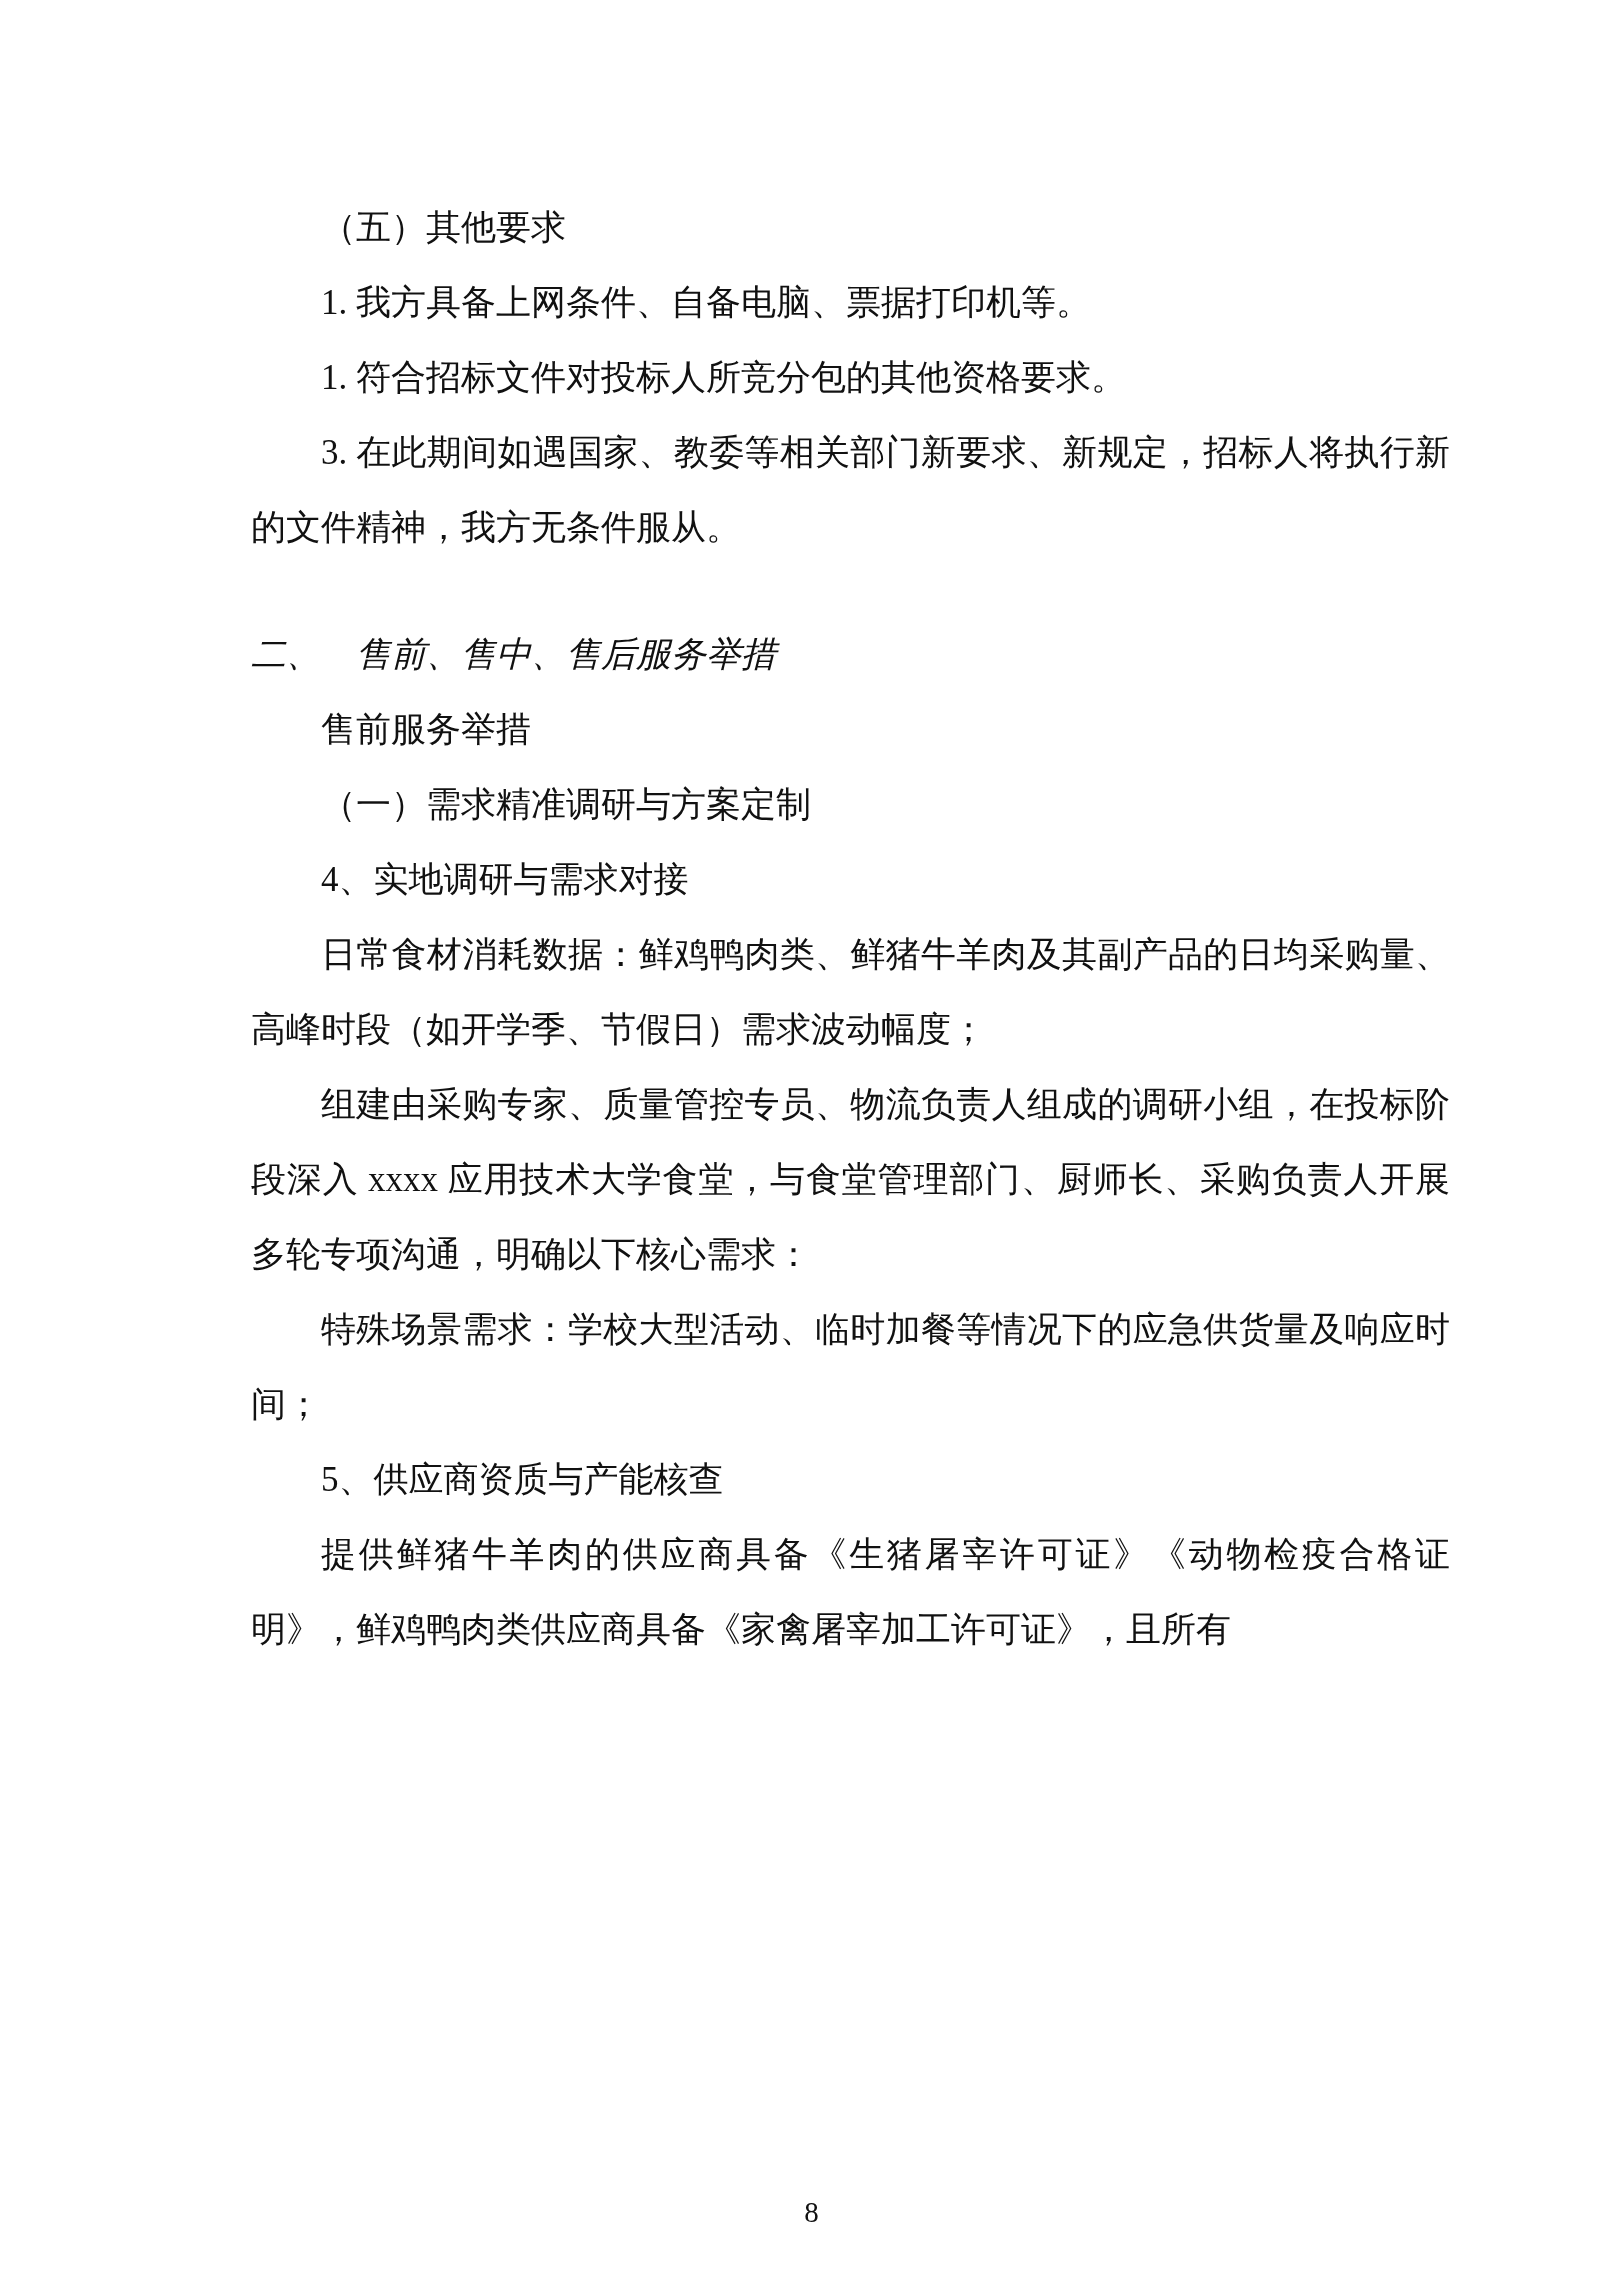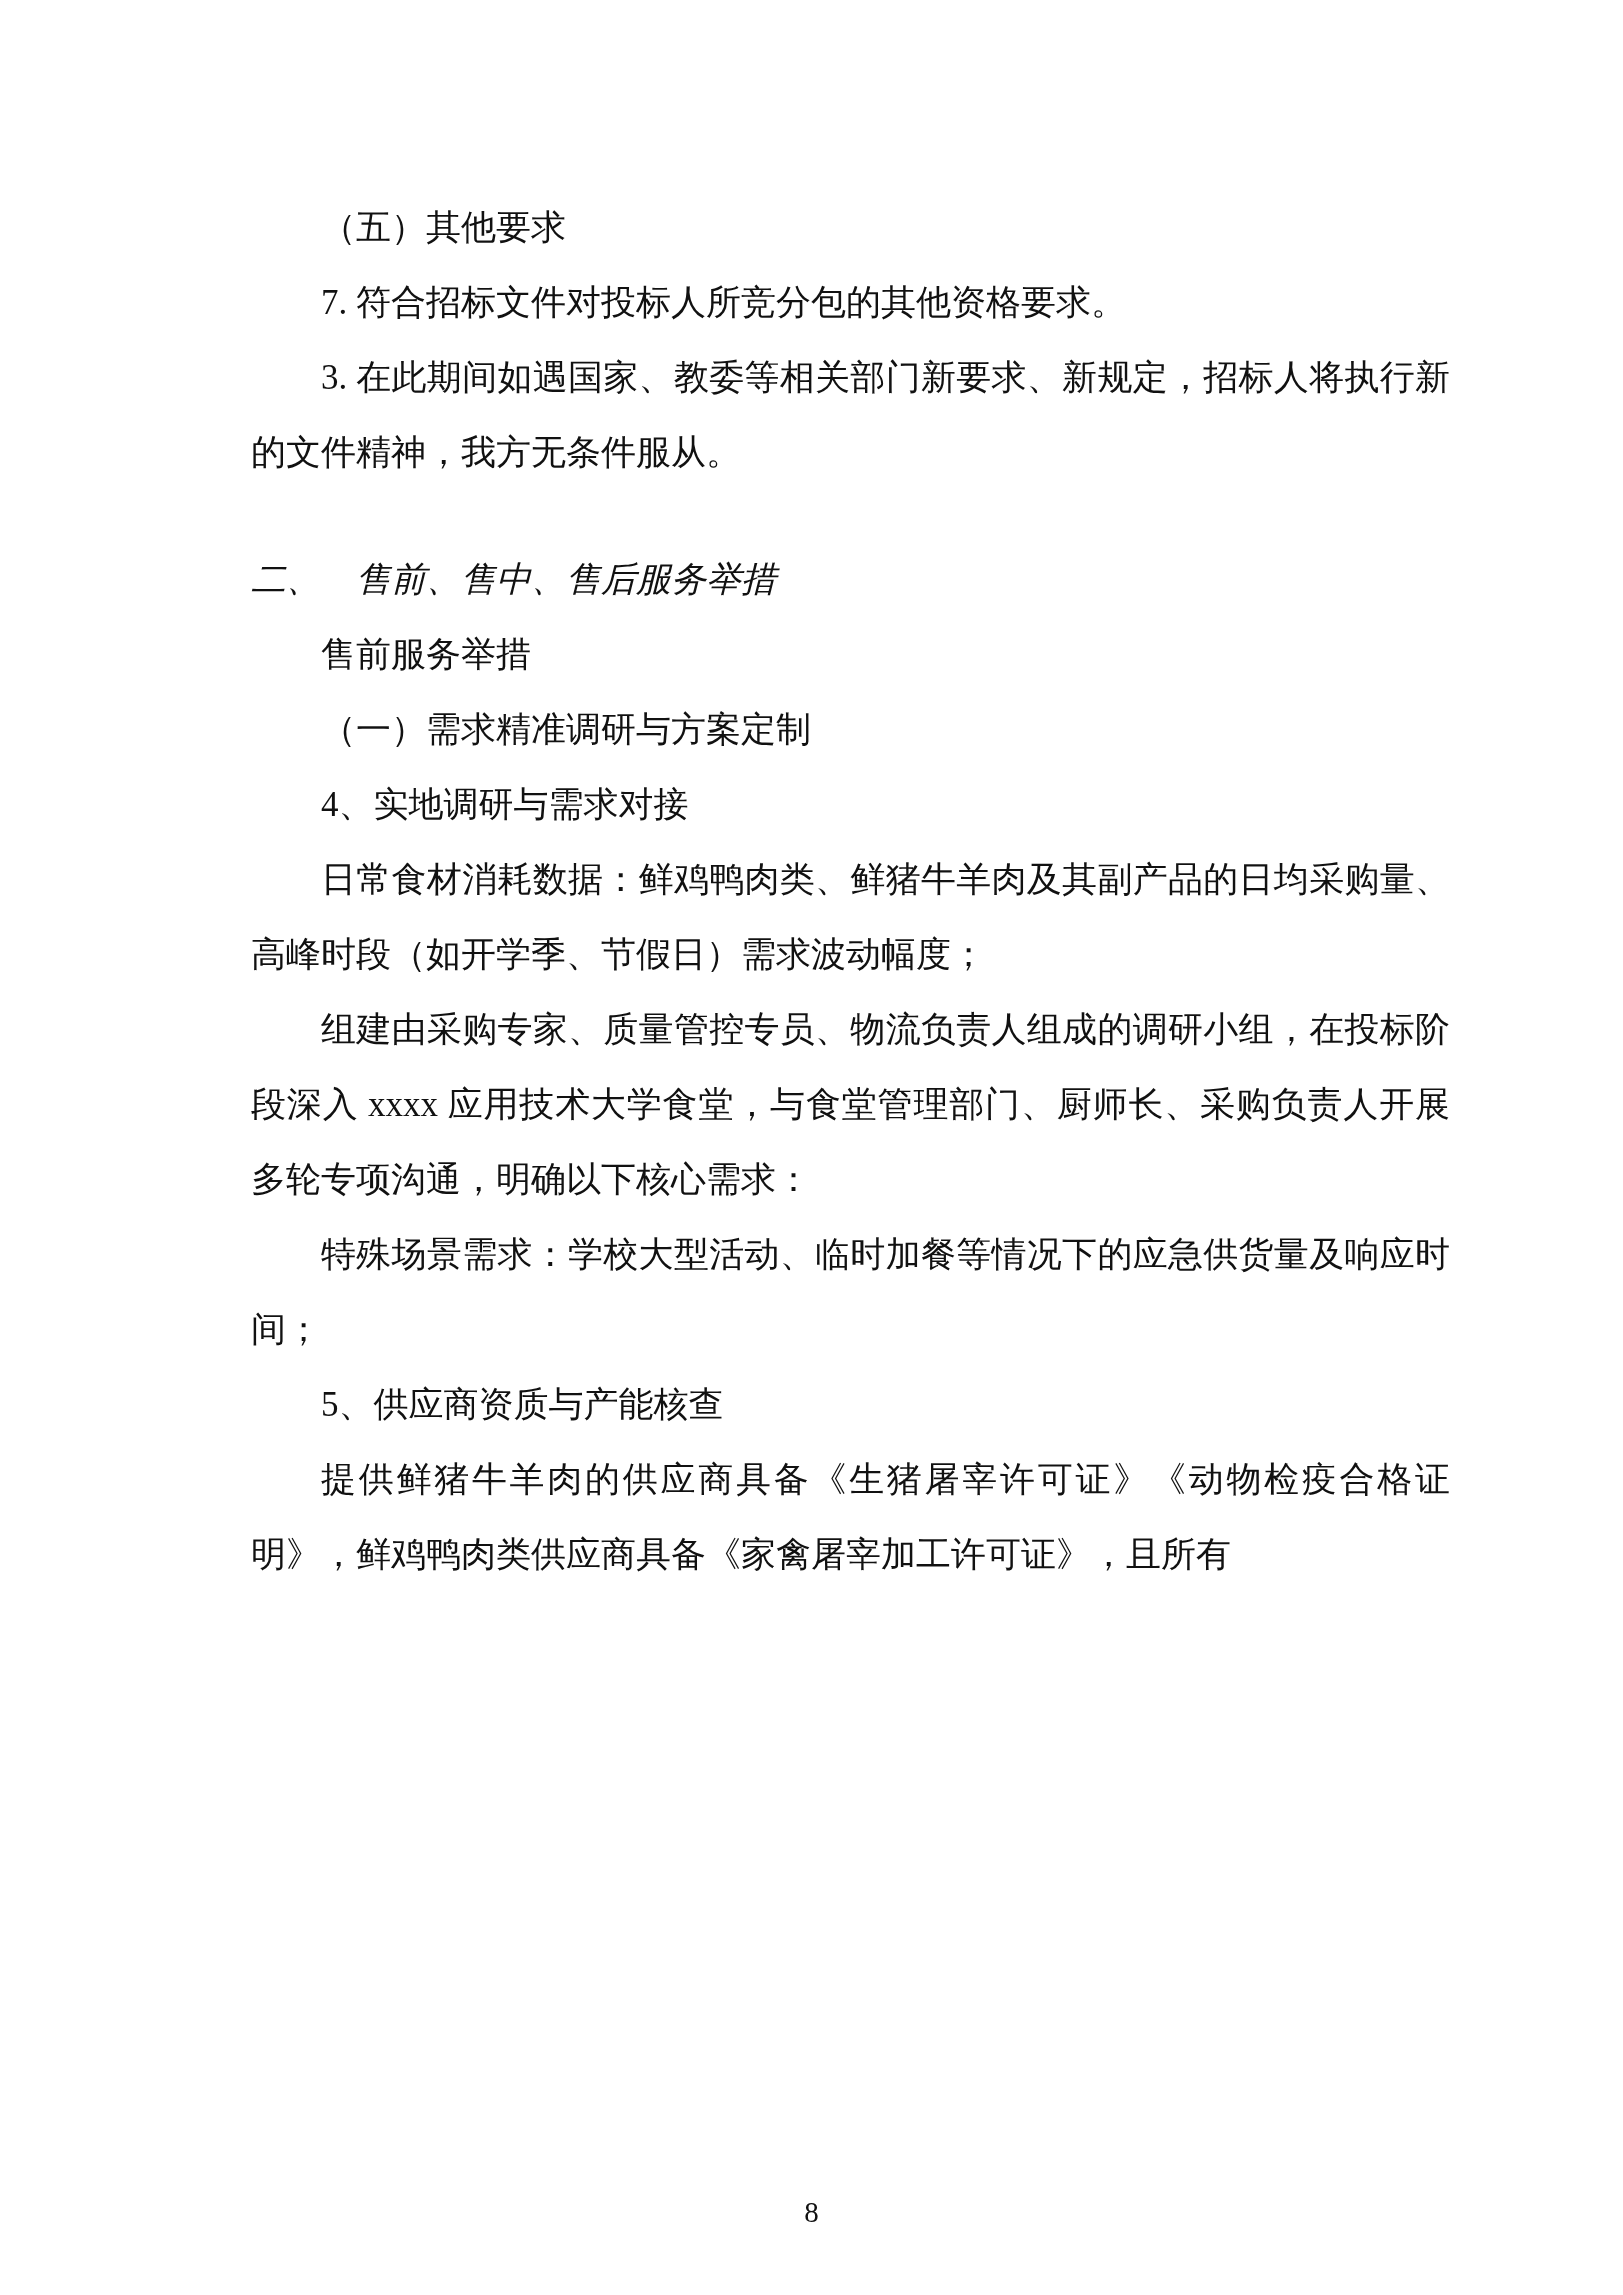--- a/index.html
+++ b/index.html
@@ -46,21 +46,22 @@
     line-height: 29px;
     color: #111111;
   }
 </style>
 </head>
 <body>
 
 <div class="page">
 
   <p class="para indent">（五）其他要求</p>
-  <p class="para indent">7. 符合招标文件对投标人所竞分包的其他资格要求。</p>
+  <p class="para indent">1. 我方具备上网条件、自备电脑、票据打印机等。</p>
+  <p class="para indent">1. 符合招标文件对投标人所竞分包的其他资格要求。</p>
   <p class="para indent">3. 在此期间如遇国家、教委等相关部门新要求、新规定，招标人将执行新的文件精神，我方无条件服从。</p>
 
   <div class="blank-line"></div>
 
   <p class="para no-indent">二、　售前、售中、售后服务举措</p>
   <p class="para indent">售前服务举措</p>
   <p class="para indent">（一）需求精准调研与方案定制</p>
   <p class="para indent">4、实地调研与需求对接</p>
   <p class="para indent">日常食材消耗数据：鲜鸡鸭肉类、鲜猪牛羊肉及其副产品的日均采购量、高峰时段（如开学季、节假日）需求波动幅度；</p>
   <p class="para indent">组建由采购专家、质量管控专员、物流负责人组成的调研小组，在投标阶段深入 xxxx 应用技术大学食堂，与食堂管理部门、厨师长、采购负责人开展多轮专项沟通，明确以下核心需求：</p>

